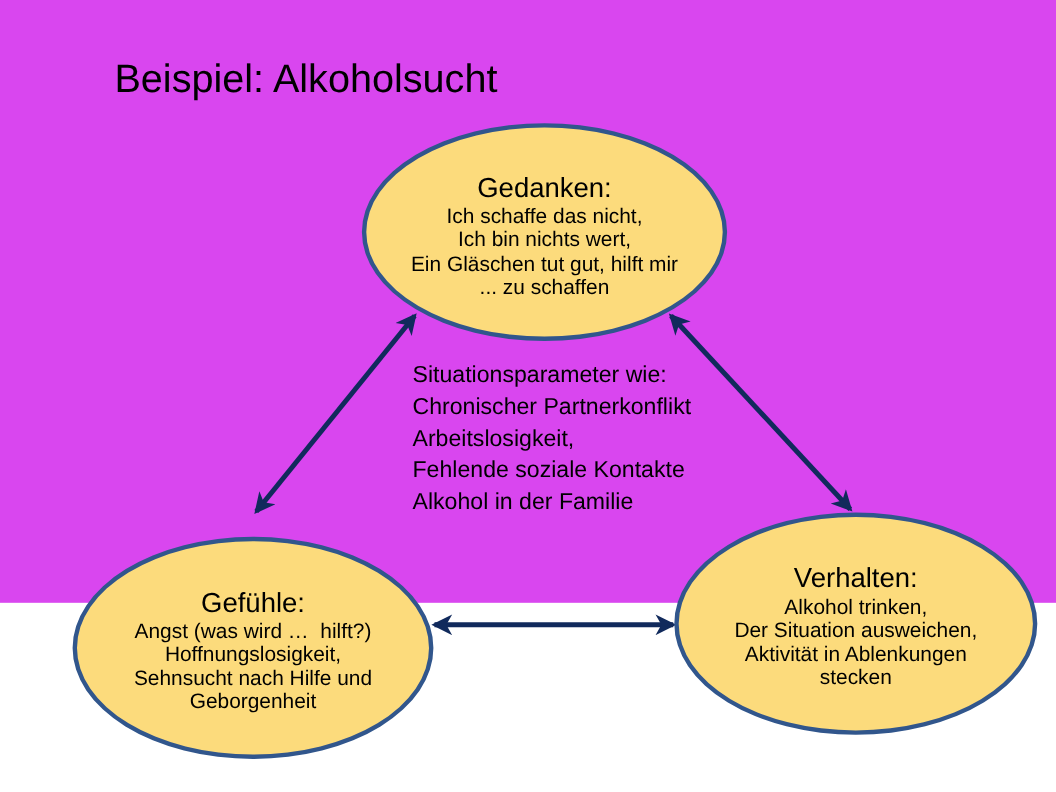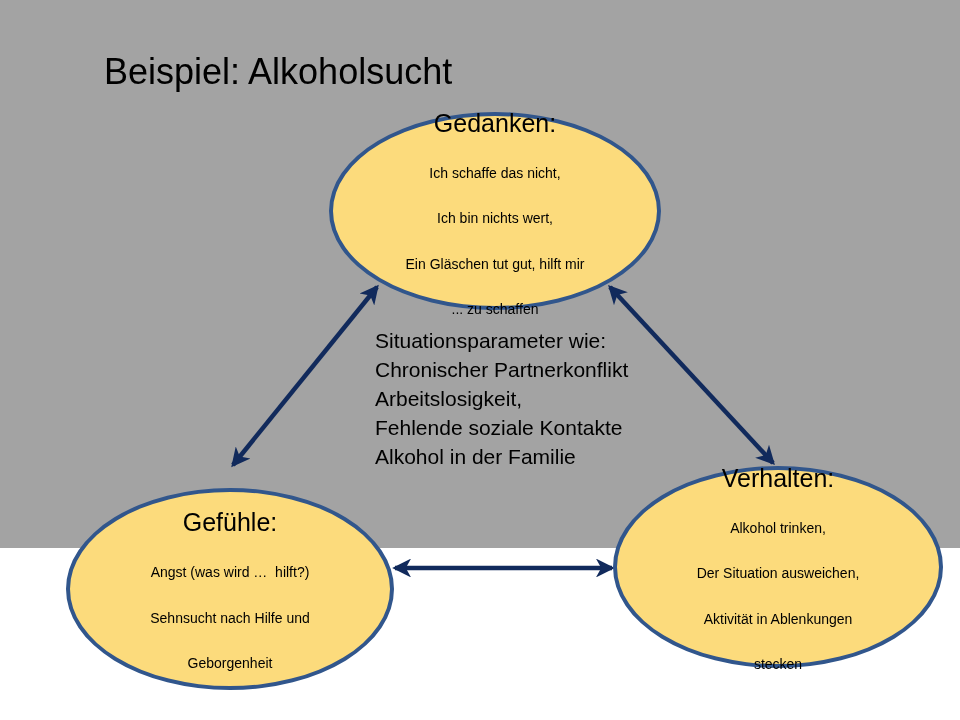--- a/index.html
+++ b/index.html
@@ -9,21 +9,21 @@
     height: 720px;
     background: #ffffff;
     overflow: hidden;
     font-family: "Liberation Sans", sans-serif;
     color: var(--text, #000000);
   }
   .slide {
     position: relative;
     width: 960px;
     height: 548px;
-    background: #a3a3a3;
+    background: #d946ef;
   }
   .slide-title {
     position: absolute;
     left: 104px;
     top: 50px;
     font-size: 36px;
     line-height: 44px;
     letter-spacing: 0px;
     color: var(--text, #000000);
     white-space: pre;
@@ -33,29 +33,28 @@
     box-sizing: border-box;
     background: var(--node-fill, #FCDB7C);
     border: 4px solid var(--node-border, #31568C);
     border-radius: 50%;
     display: flex;
     flex-direction: column;
     align-items: center;
     justify-content: center;
     text-align: center;
     z-index: 2;
-    gap: 24px;
   }
   .node-heading {
     font-size: 25px;
     line-height: 31px;
     white-space: pre;
   }
   .node-line {
-    font-size: 14px;
+    font-size: 19px;
     line-height: 21.5px;
     white-space: pre;
   }
   #node-gedanken { left: 329px; top: 112px; width: 332px; height: 198px; padding-top: 6px; }
   #node-gefuehle { left: 66px;  top: 488px; width: 328px; height: 202px; padding-top: 4px; }
   #node-verhalten{ left: 613px; top: 466px; width: 330px; height: 202px; padding-top: 4px; }
   .situation-text {
     position: absolute;
     left: 375px;
     top: 326px;
@@ -106,20 +105,21 @@
     <div class="node-heading">Gedanken:</div>
     <div class="node-line">Ich schaffe das nicht,</div>
     <div class="node-line">Ich bin nichts wert,</div>
     <div class="node-line">Ein Gläschen tut gut, hilft mir</div>
     <div class="node-line">... zu schaffen</div>
   </div>
 
   <div class="node" id="node-gefuehle">
     <div class="node-heading">Gefühle:</div>
     <div class="node-line">Angst (was wird …  hilft?)</div>
+    <div class="node-line">Hoffnungslosigkeit,</div>
     <div class="node-line">Sehnsucht nach Hilfe und</div>
     <div class="node-line">Geborgenheit</div>
   </div>
 
   <div class="node" id="node-verhalten">
     <div class="node-heading">Verhalten:</div>
     <div class="node-line">Alkohol trinken,</div>
     <div class="node-line">Der Situation ausweichen,</div>
     <div class="node-line">Aktivität in Ablenkungen</div>
     <div class="node-line">stecken</div>

